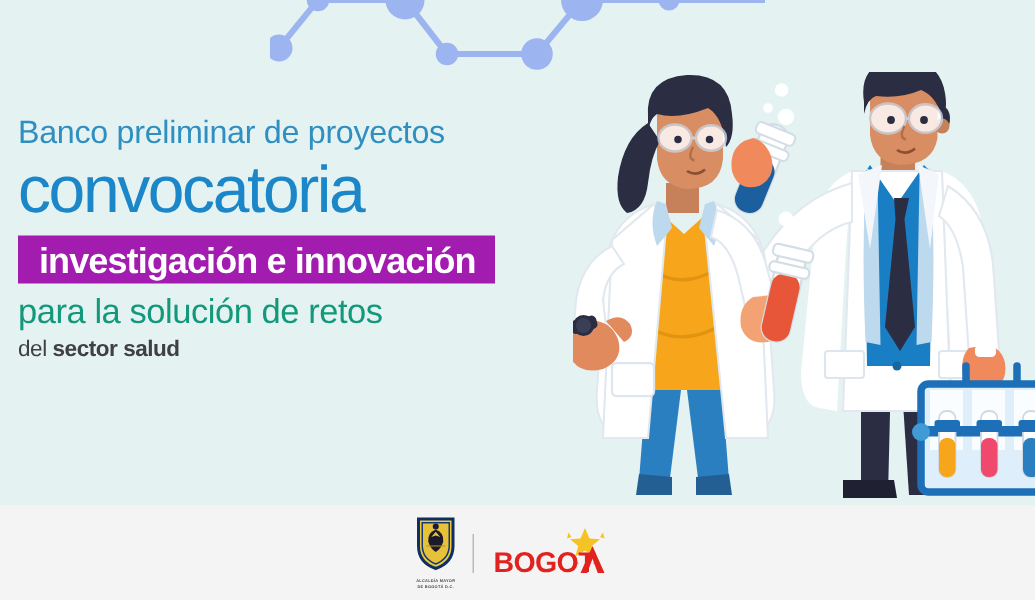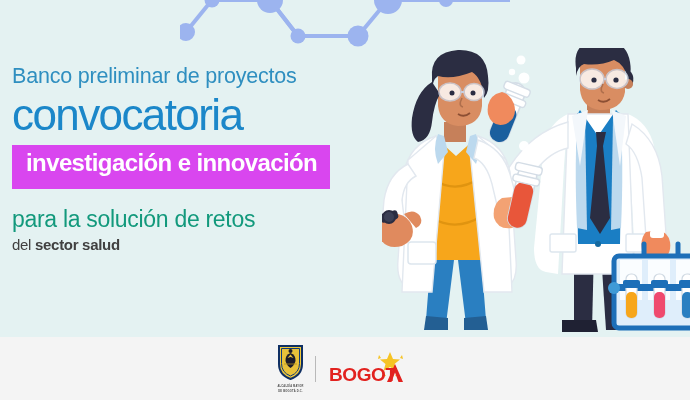--- a/index.html
+++ b/index.html
@@ -17,39 +17,39 @@
     position:absolute;left:0;top:0;width:690px;height:337px;
     background:#e4f2f2;
   }
   .bg-footer{
     position:absolute;left:0;top:337px;width:690px;height:63px;
     background:#f4f4f4;
   }
   
   .molecule{position:absolute;left:180px;top:-16px;width:510px;height:110px;}
   
-  .textblock{position:absolute;left:12px;top:64px;width:400px;}
+  .textblock{position:absolute;left:12px;top:76px;width:400px;}
   .line1{
     font-size:21.5px;font-weight:400;color:#2f8fc0;
     letter-spacing:-0.2px;line-height:1.15;white-space:nowrap;
   }
   .line2{
     font-size:44px;font-weight:400;color:#1b87c9;
     letter-spacing:-1.6px;line-height:1.0;margin-top:4px;white-space:nowrap;
   }
   .greenband{
-    display:inline-block;background:#d946ef;
-    margin-top:8px;padding:5px 13px 13px 14px;
+    display:inline-block;background:#a21caf;
+    margin-top:8px;padding:5px 13px 1px 14px;
   }
   .greenband span{
     font-size:24px;font-weight:700;color:#ffffff;
     letter-spacing:-0.6px;line-height:1.1;white-space:nowrap;
   }
   .line4{
-    margin-top:16px;font-size:23px;font-weight:400;color:#12997c;
+    margin-top:4px;font-size:23px;font-weight:400;color:#12997c;
     letter-spacing:-0.3px;line-height:1.28;white-space:nowrap;
   }
   .line5{
     font-size:15px;font-weight:400;color:#404040;
     letter-spacing:-0.3px;line-height:1.28;white-space:nowrap;
   }
   .line5 b{font-weight:700;}
   
   .characters{position:absolute;left:382px;top:48px;width:308px;height:292px;}
   

